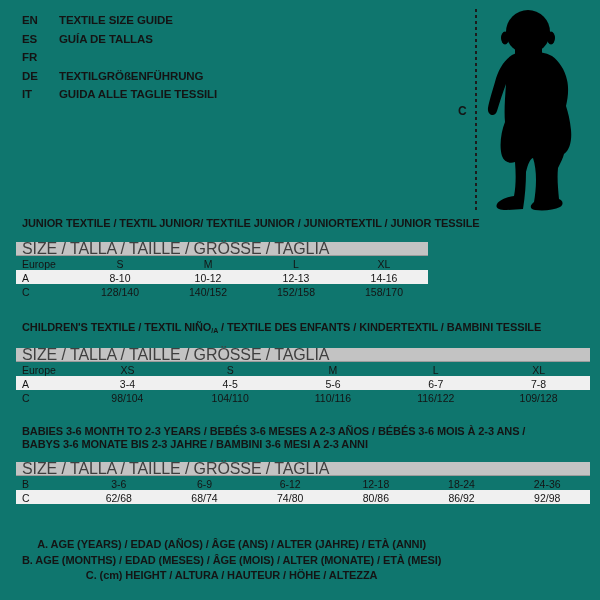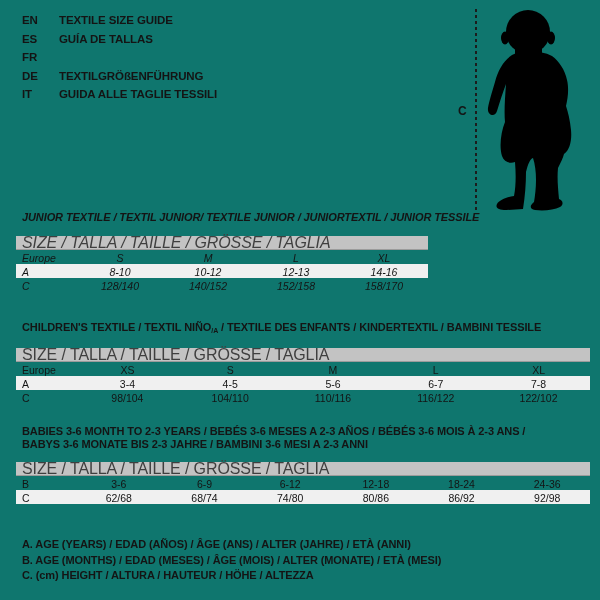--- a/index.html
+++ b/index.html
@@ -18,40 +18,40 @@
   .figure { position:absolute; left:450px; top:6px; width:145px; height:210px; }
   .c-label { position:absolute; left:8px; top:98px; font-weight:bold; font-size:12px; }
   .dash-line {
     position:absolute; left:25px; top:3px; width:2px; height:201px;
     background:repeating-linear-gradient(to bottom,#1c1c1c 0 3px, transparent 3px 6px);
   }
   .figure svg { position:absolute; left:32px; top:0; }
 
   
   .sec { position:absolute; left:16px; }
-  .sec-junior   { top:211px; width:412px;font-style:italic; }
+  .sec-junior   { top:217px; width:412px; }
   .sec-children { top:321px; width:574px; }
   .sec-babies   { top:425px; width:574px; }
   .tbl-title { font-size:11px; font-weight:bold; letter-spacing:-0.1px; line-height:13px; padding-left:6px; white-space:nowrap; }
   .subsc { font-size:7px; vertical-align:-2px; }
   .tbl { margin-top:12px; width:100%; }
   .sec-children .tbl { margin-top:11px; }
   .sec-babies .tbl { margin-top:11px; }
   .size-bar {
     height:14px; line-height:14px; background:#c3c3c3; border-bottom:1px solid #9b9b9b;
     padding-left:6px; font-size:16px; color:#3f3f3f; letter-spacing:-0.1px;
   }
   .trow { display:flex; height:14px; line-height:16px; font-size:10.5px; }
   .trow.alt { background:#f0f0f0; }
   .lbl { width:60px; padding-left:6px; }
   .cell { flex:1; text-align:center; }
 
   
   .footnotes { position:absolute; left:22px; top:537px; }
-  .footnote { font-size:11px; font-weight:bold; line-height:15.5px; letter-spacing:-0.1px; white-space:nowrap; }
+  .footnote { font-size:11px; font-weight:bold; line-height:15.5px; letter-spacing:-0.1px; white-space:nowrap;text-align:center; }
 </style>
 </head>
 <body>
 
 <div class="page">
 
   <div class="lang-list">
     <div class="lang-row">
       <span class="lang-code">EN</span>
       <span class="lang-label">TEXTILE SIZE GUIDE</span>
@@ -159,21 +159,21 @@
         <span class="cell">5-6</span>
         <span class="cell">6-7</span>
         <span class="cell">7-8</span>
       </div>
       <div class="trow">
         <span class="lbl">C</span>
         <span class="cell">98/104</span>
         <span class="cell">104/110</span>
         <span class="cell">110/116</span>
         <span class="cell">116/122</span>
-        <span class="cell">122/102</span>
+        <span class="cell">109/128</span>
       </div>
     </div>
   </section>
 
   <section class="sec sec-babies">
     <h2 class="tbl-title">BABIES 3-6 MONTH TO 2-3 YEARS / BEBÉS 3-6 MESES A 2-3 AÑOS / BÉBÉS 3-6 MOIS À 2-3 ANS /</h2>
     <h2 class="tbl-title">BABYS 3-6 MONATE BIS 2-3 JAHRE / BAMBINI 3-6 MESI A 2-3 ANNI</h2>
     <div class="tbl">
       <div class="size-bar">SIZE / TALLA / TAILLE / GRÖSSE / TAGLIA</div>
       <div class="trow">

